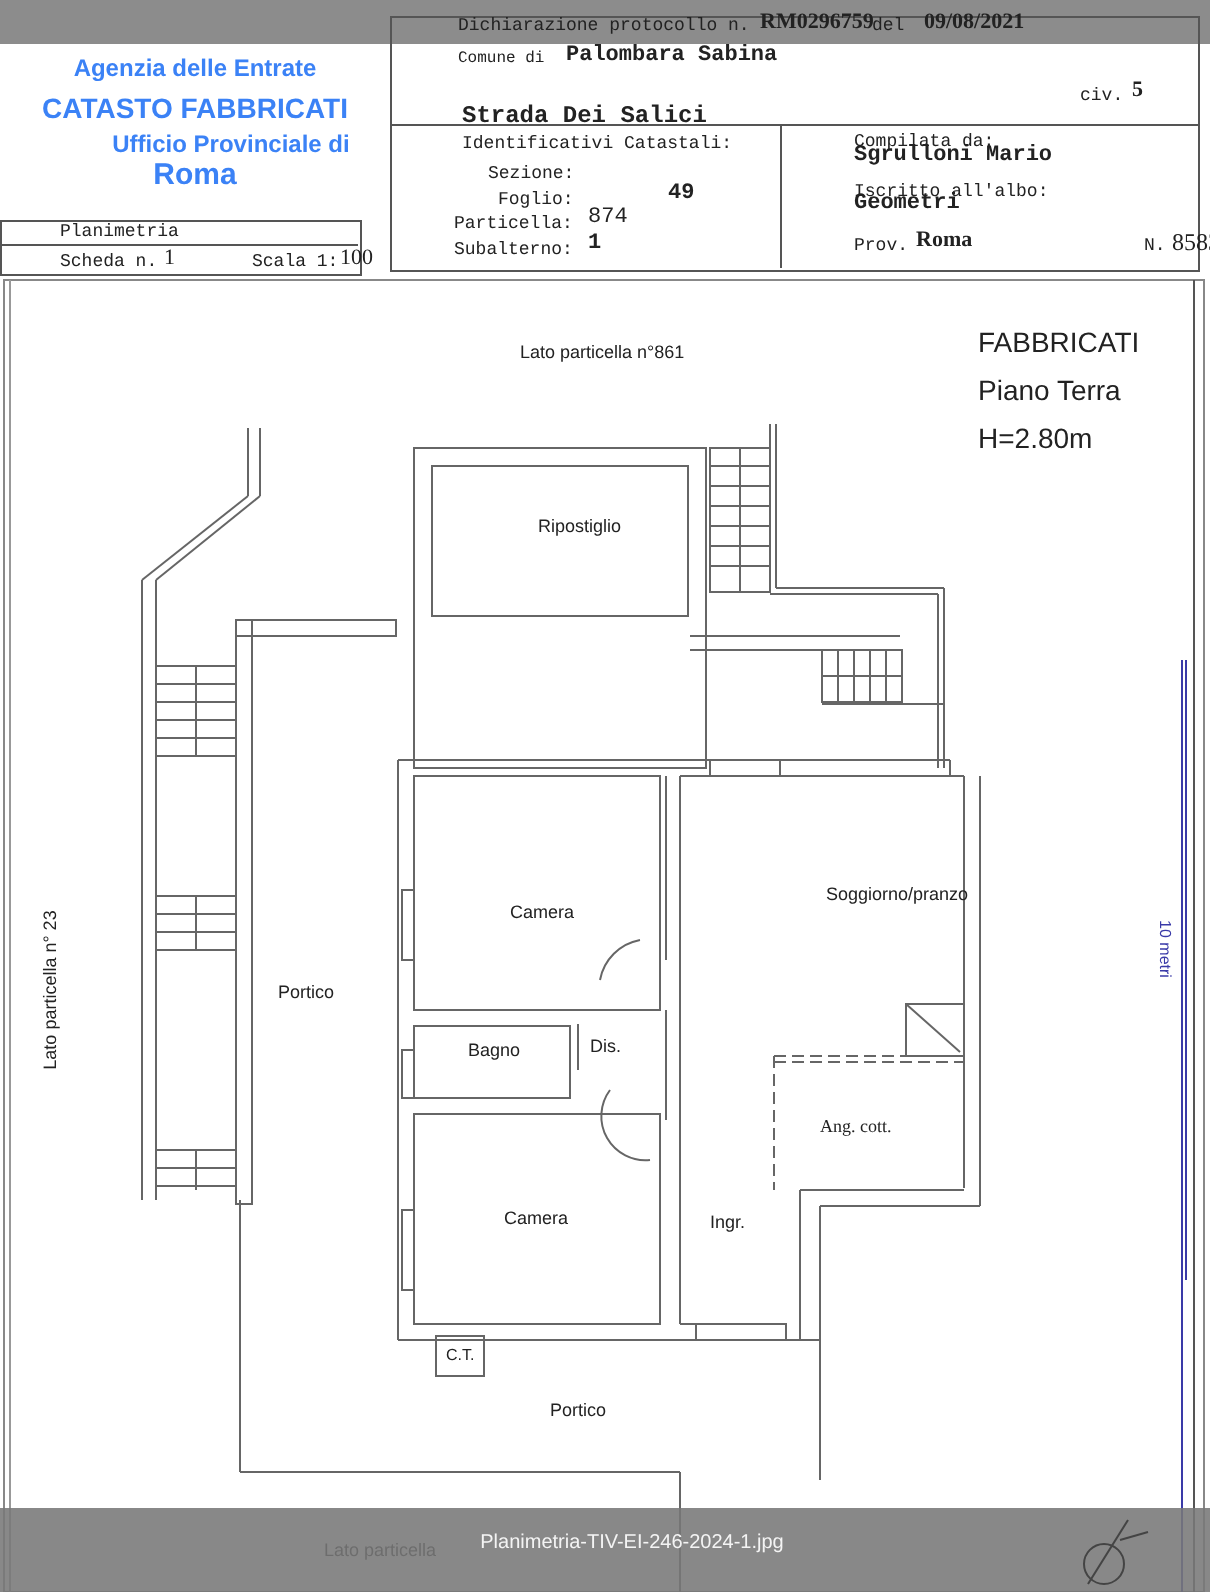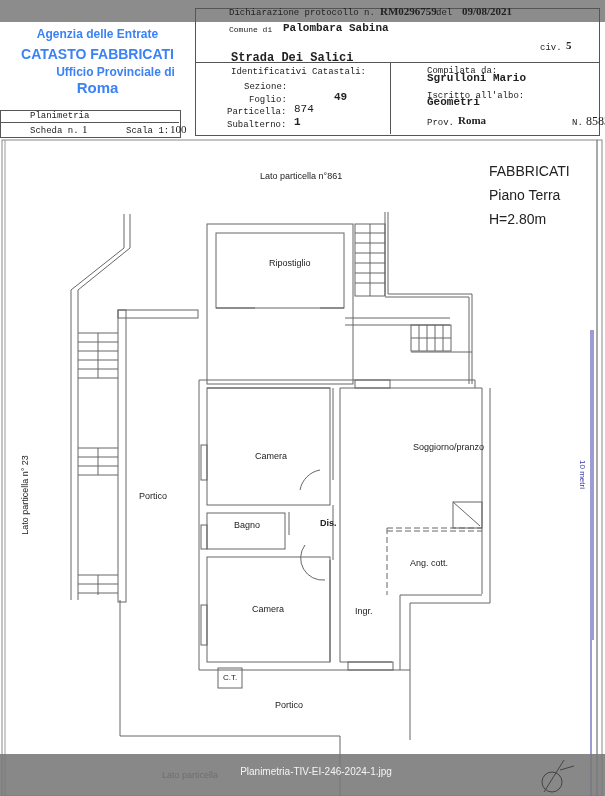--- a/index.html
+++ b/index.html
@@ -191,22 +191,22 @@
 <span class="plan-label" style="left:489px;top:187px;font-size:14px;">Piano Terra</span>
 <span class="plan-label" style="left:489px;top:211px;font-size:14px;">H=2.80m</span>
 <span class="plan-label" style="left:260px;top:171px;">Lato particella n°861</span>
 <span class="plan-label" style="left:-15px;top:490px;transform:rotate(-90deg);">Lato particella n° 23</span>
 <span class="plan-label" style="left:568px;top:470px;transform:rotate(90deg);color:#3a3aa8;font-size:8px;">10 metri</span>
 
 <span class="plan-label" style="left:269px;top:258px;">Ripostiglio</span>
 <span class="plan-label" style="left:255px;top:451px;">Camera</span>
 <span class="plan-label" style="left:382px;top:442px;margin-left:31px;">Soggiorno/pranzo</span>
 <span class="plan-label" style="left:234px;top:520px;">Bagno</span>
-<span class="plan-label" style="left:320px;top:518px;font-weight:bold;">Dis.</span>
-<span class="plan-label" style="left:410px;top:558px;">Ang. cott.</span>
+<span class="plan-label" style="left:295px;top:518px;">Dis.</span>
+<span class="plan-label" style="left:410px;top:558px;font-family:Liberation Serif, serif;">Ang. cott.</span>
 <span class="plan-label" style="left:252px;top:604px;">Camera</span>
 <span class="plan-label" style="left:355px;top:606px;text-align:right;">Ingr.</span>
 <span class="plan-label" style="left:223px;top:673px;font-size:8px;">C.T.</span>
 <span class="plan-label" style="left:139px;top:491px;">Portico</span>
 <span class="plan-label" style="left:275px;top:700px;">Portico</span>
 <span class="plan-label" style="left:162px;top:770px;">Lato particella</span>
 
 <div class="caption">
   <span>Planimetria-TIV-EI-246-2024-1.jpg</span>
   <svg width="60" height="42" style="left:530px;top:0;">

